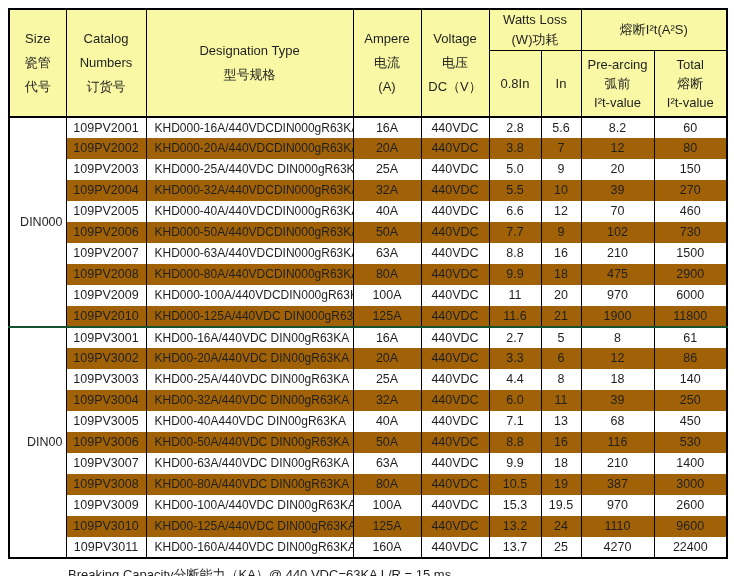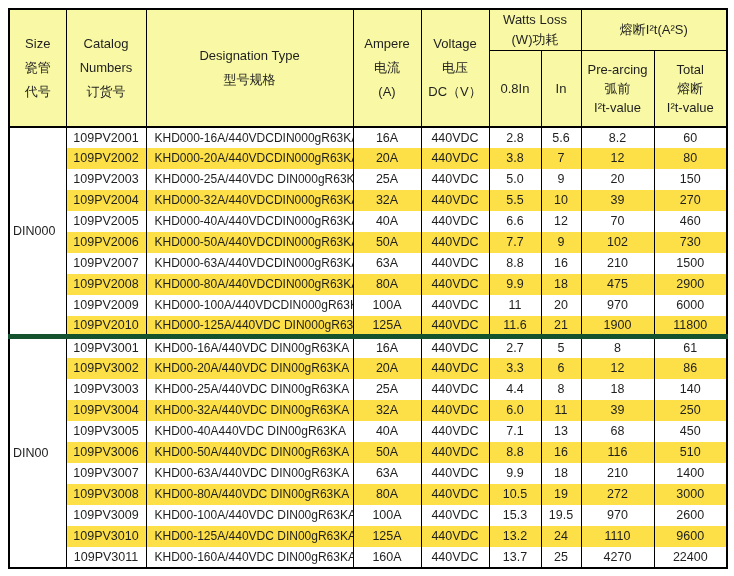--- a/index.html
+++ b/index.html
@@ -26,46 +26,46 @@
     white-space: nowrap;
   }
   thead th {
     background: #f9f9a5;
     font-weight: normal;
     font-size: 13px;
     text-align: center;
     vertical-align: middle;
   }
   .thr1 th { height: 40px; }
-  .thr2 th { height: 76px; }
+  .thr2 th { height: 66px; }
   .h-bottom { border-bottom: 2px solid #000; }
   .group-th { border-bottom: 1px solid #000; }
   .hline { display: block; line-height: 24px; }
   .hline-tight { display: block; line-height: 19px; }
   .hline-mid { display: block; line-height: 20px; }
 
   tbody td {
     font-size: 12.5px;
     height: 21px;
     text-align: center;
     vertical-align: middle;
     border-top: none;
     border-bottom: none;
   }
   tbody td.col-designation {
     text-align: left;
     padding-left: 8px;
     font-size: 12px;
   }
   tbody tr.row-white { background: #ffffff; }
-  tbody tr.row-cyan  { background: #fde047; }
-  tbody tr.group-start td { border-top: 5px solid #14532d; }
+  tbody tr.row-cyan  { background: #a16207; }
+  tbody tr.group-start td { border-top: 2px solid #14532d; }
   td.size-cell {
     background: #ffffff;
-    text-align: left;
+    text-align: right;
     font-size: 12.5px;
   }
 
   .footer-note {
     margin: 7px 0 0 60px;
     font-size: 13px;
     color: #1f1f1f;
   }
 </style>
 </head>
@@ -291,40 +291,40 @@
           <td class="col-total-i2t">450</td>
         </tr>
         <tr class="row-cyan">
           <td class="col-catalog">109PV3006</td>
           <td class="col-designation">KHD00-50A/440VDC DIN00gR63KA</td>
           <td class="col-ampere">50A</td>
           <td class="col-voltage">440VDC</td>
           <td class="col-watts-0-8in">8.8</td>
           <td class="col-watts-in">16</td>
           <td class="col-pre-arcing-i2t">116</td>
-          <td class="col-total-i2t">510</td>
+          <td class="col-total-i2t">530</td>
         </tr>
         <tr class="row-white">
           <td class="col-catalog">109PV3007</td>
           <td class="col-designation">KHD00-63A/440VDC DIN00gR63KA</td>
           <td class="col-ampere">63A</td>
           <td class="col-voltage">440VDC</td>
           <td class="col-watts-0-8in">9.9</td>
           <td class="col-watts-in">18</td>
           <td class="col-pre-arcing-i2t">210</td>
           <td class="col-total-i2t">1400</td>
         </tr>
         <tr class="row-cyan">
           <td class="col-catalog">109PV3008</td>
           <td class="col-designation">KHD00-80A/440VDC DIN00gR63KA</td>
           <td class="col-ampere">80A</td>
           <td class="col-voltage">440VDC</td>
           <td class="col-watts-0-8in">10.5</td>
           <td class="col-watts-in">19</td>
-          <td class="col-pre-arcing-i2t">272</td>
+          <td class="col-pre-arcing-i2t">387</td>
           <td class="col-total-i2t">3000</td>
         </tr>
         <tr class="row-white">
           <td class="col-catalog">109PV3009</td>
           <td class="col-designation">KHD00-100A/440VDC DIN00gR63KA</td>
           <td class="col-ampere">100A</td>
           <td class="col-voltage">440VDC</td>
           <td class="col-watts-0-8in">15.3</td>
           <td class="col-watts-in">19.5</td>
           <td class="col-pre-arcing-i2t">970</td>

